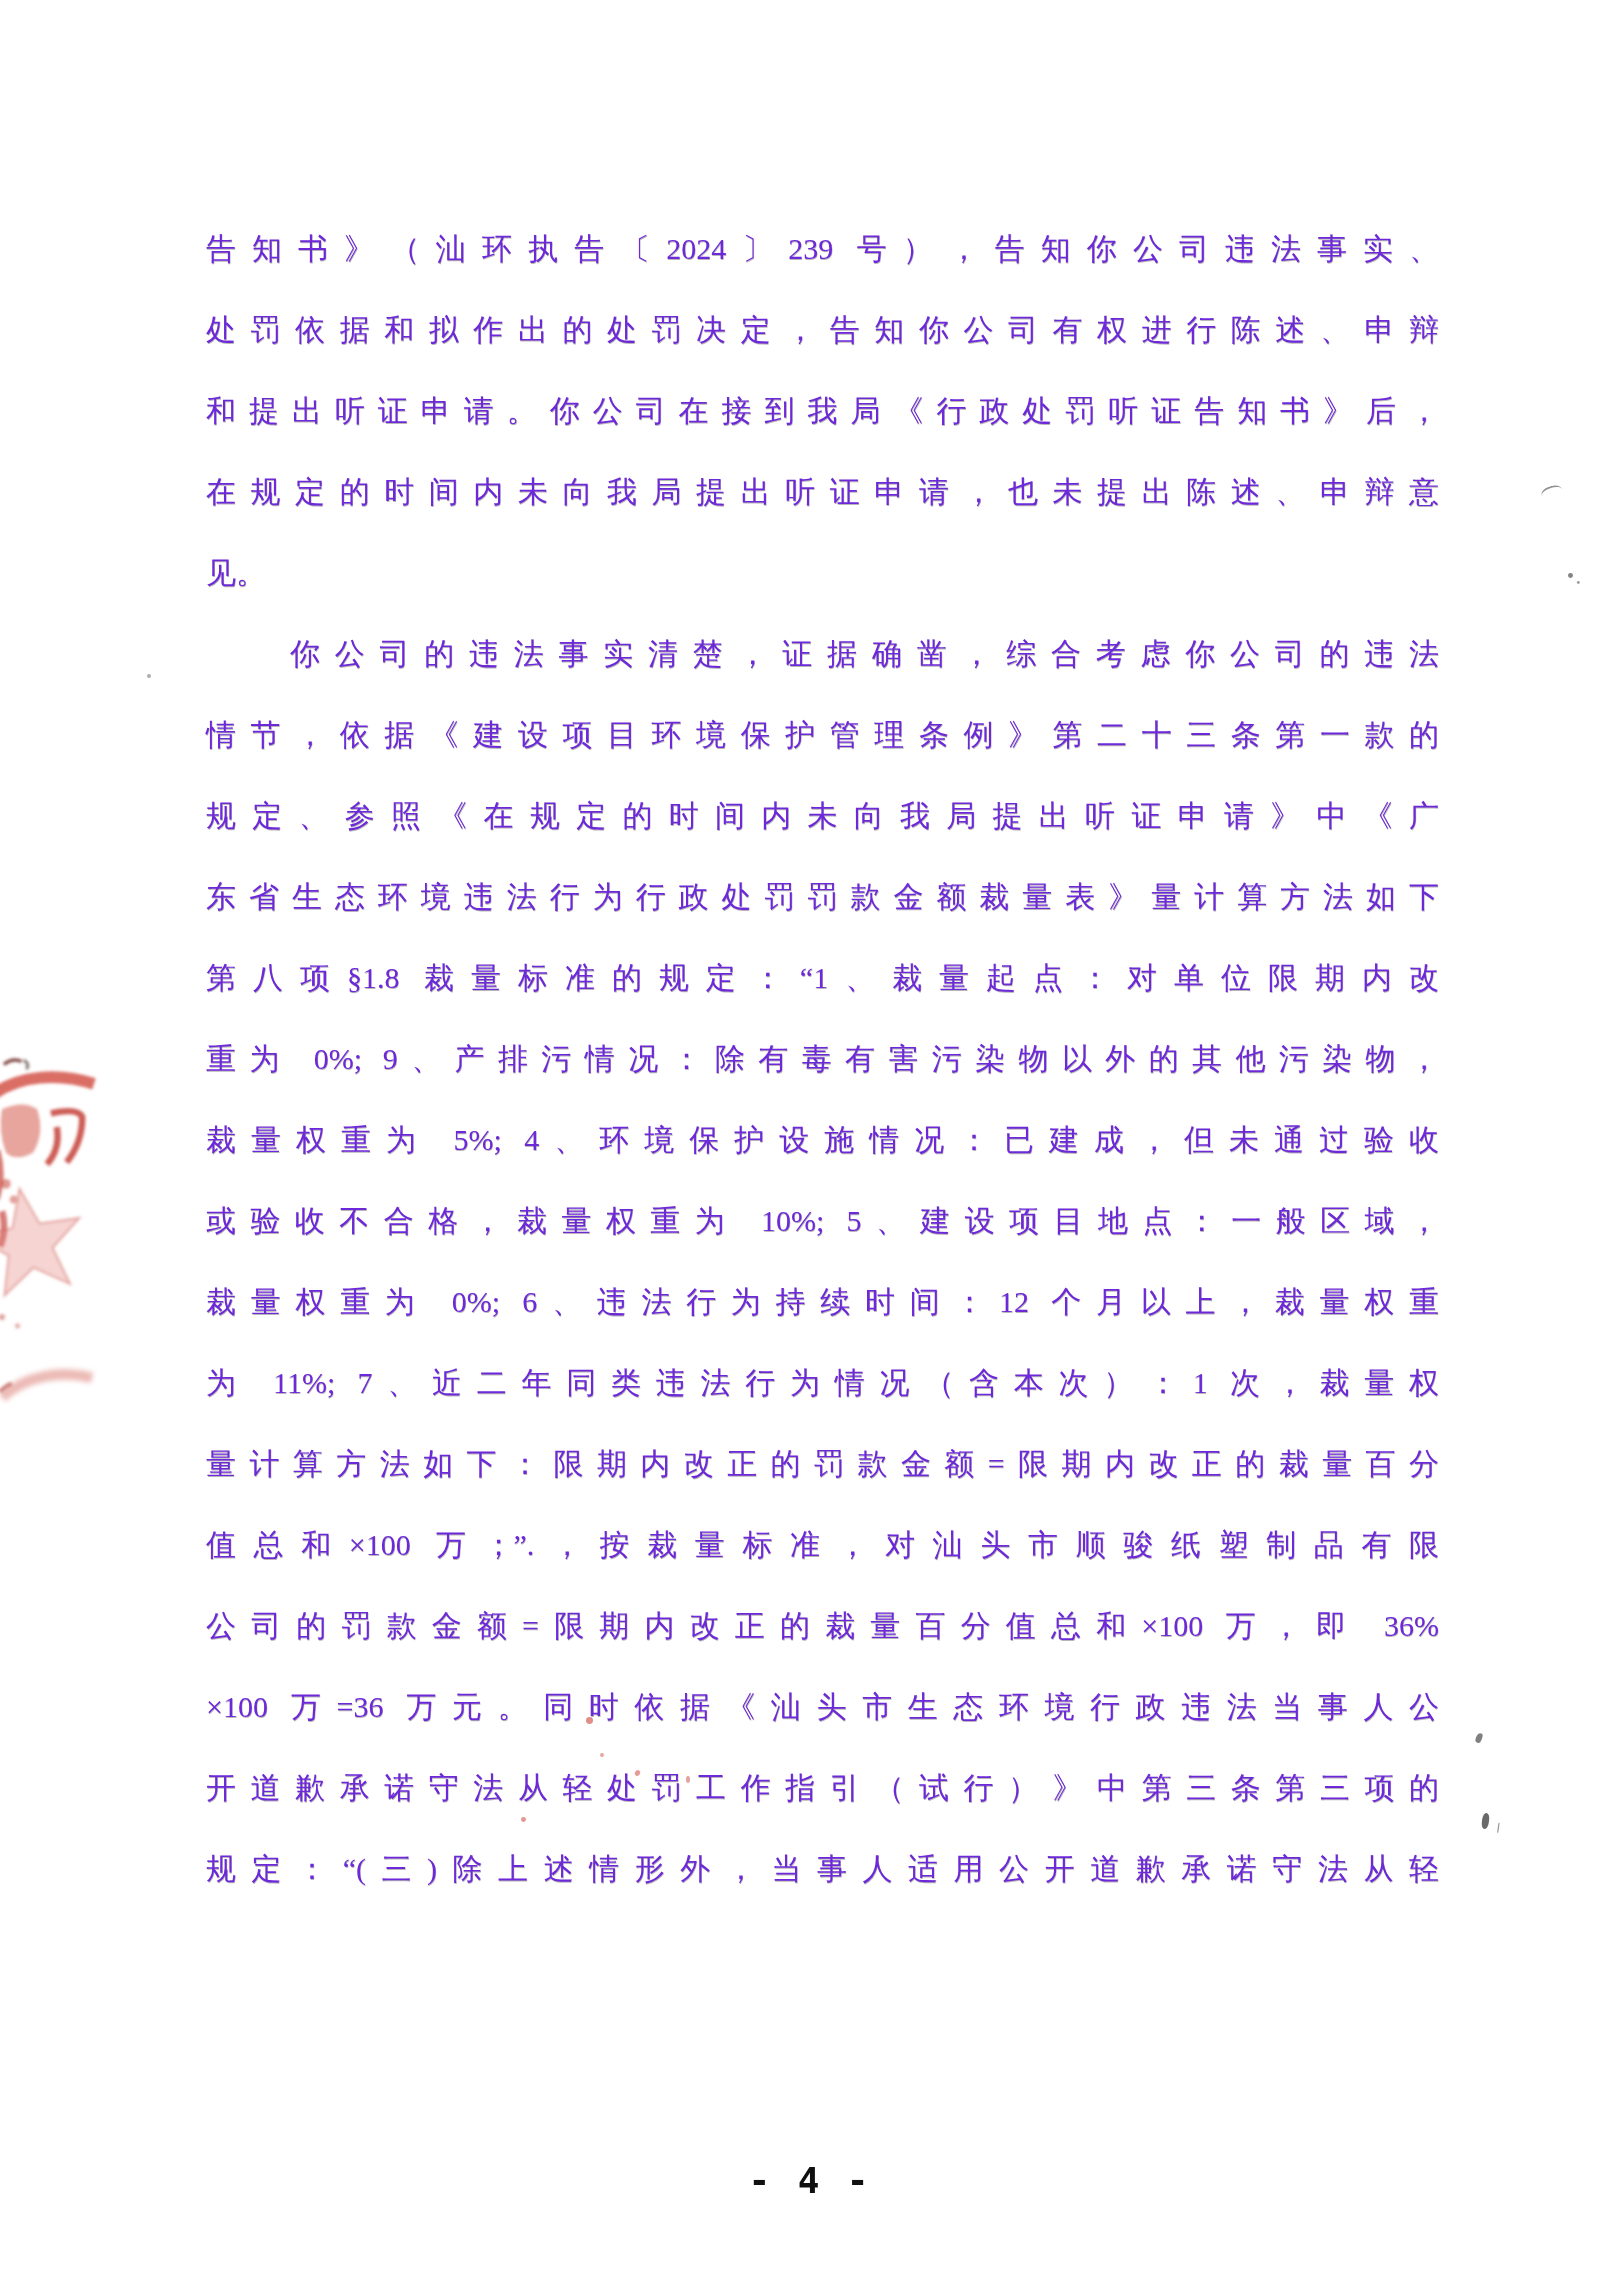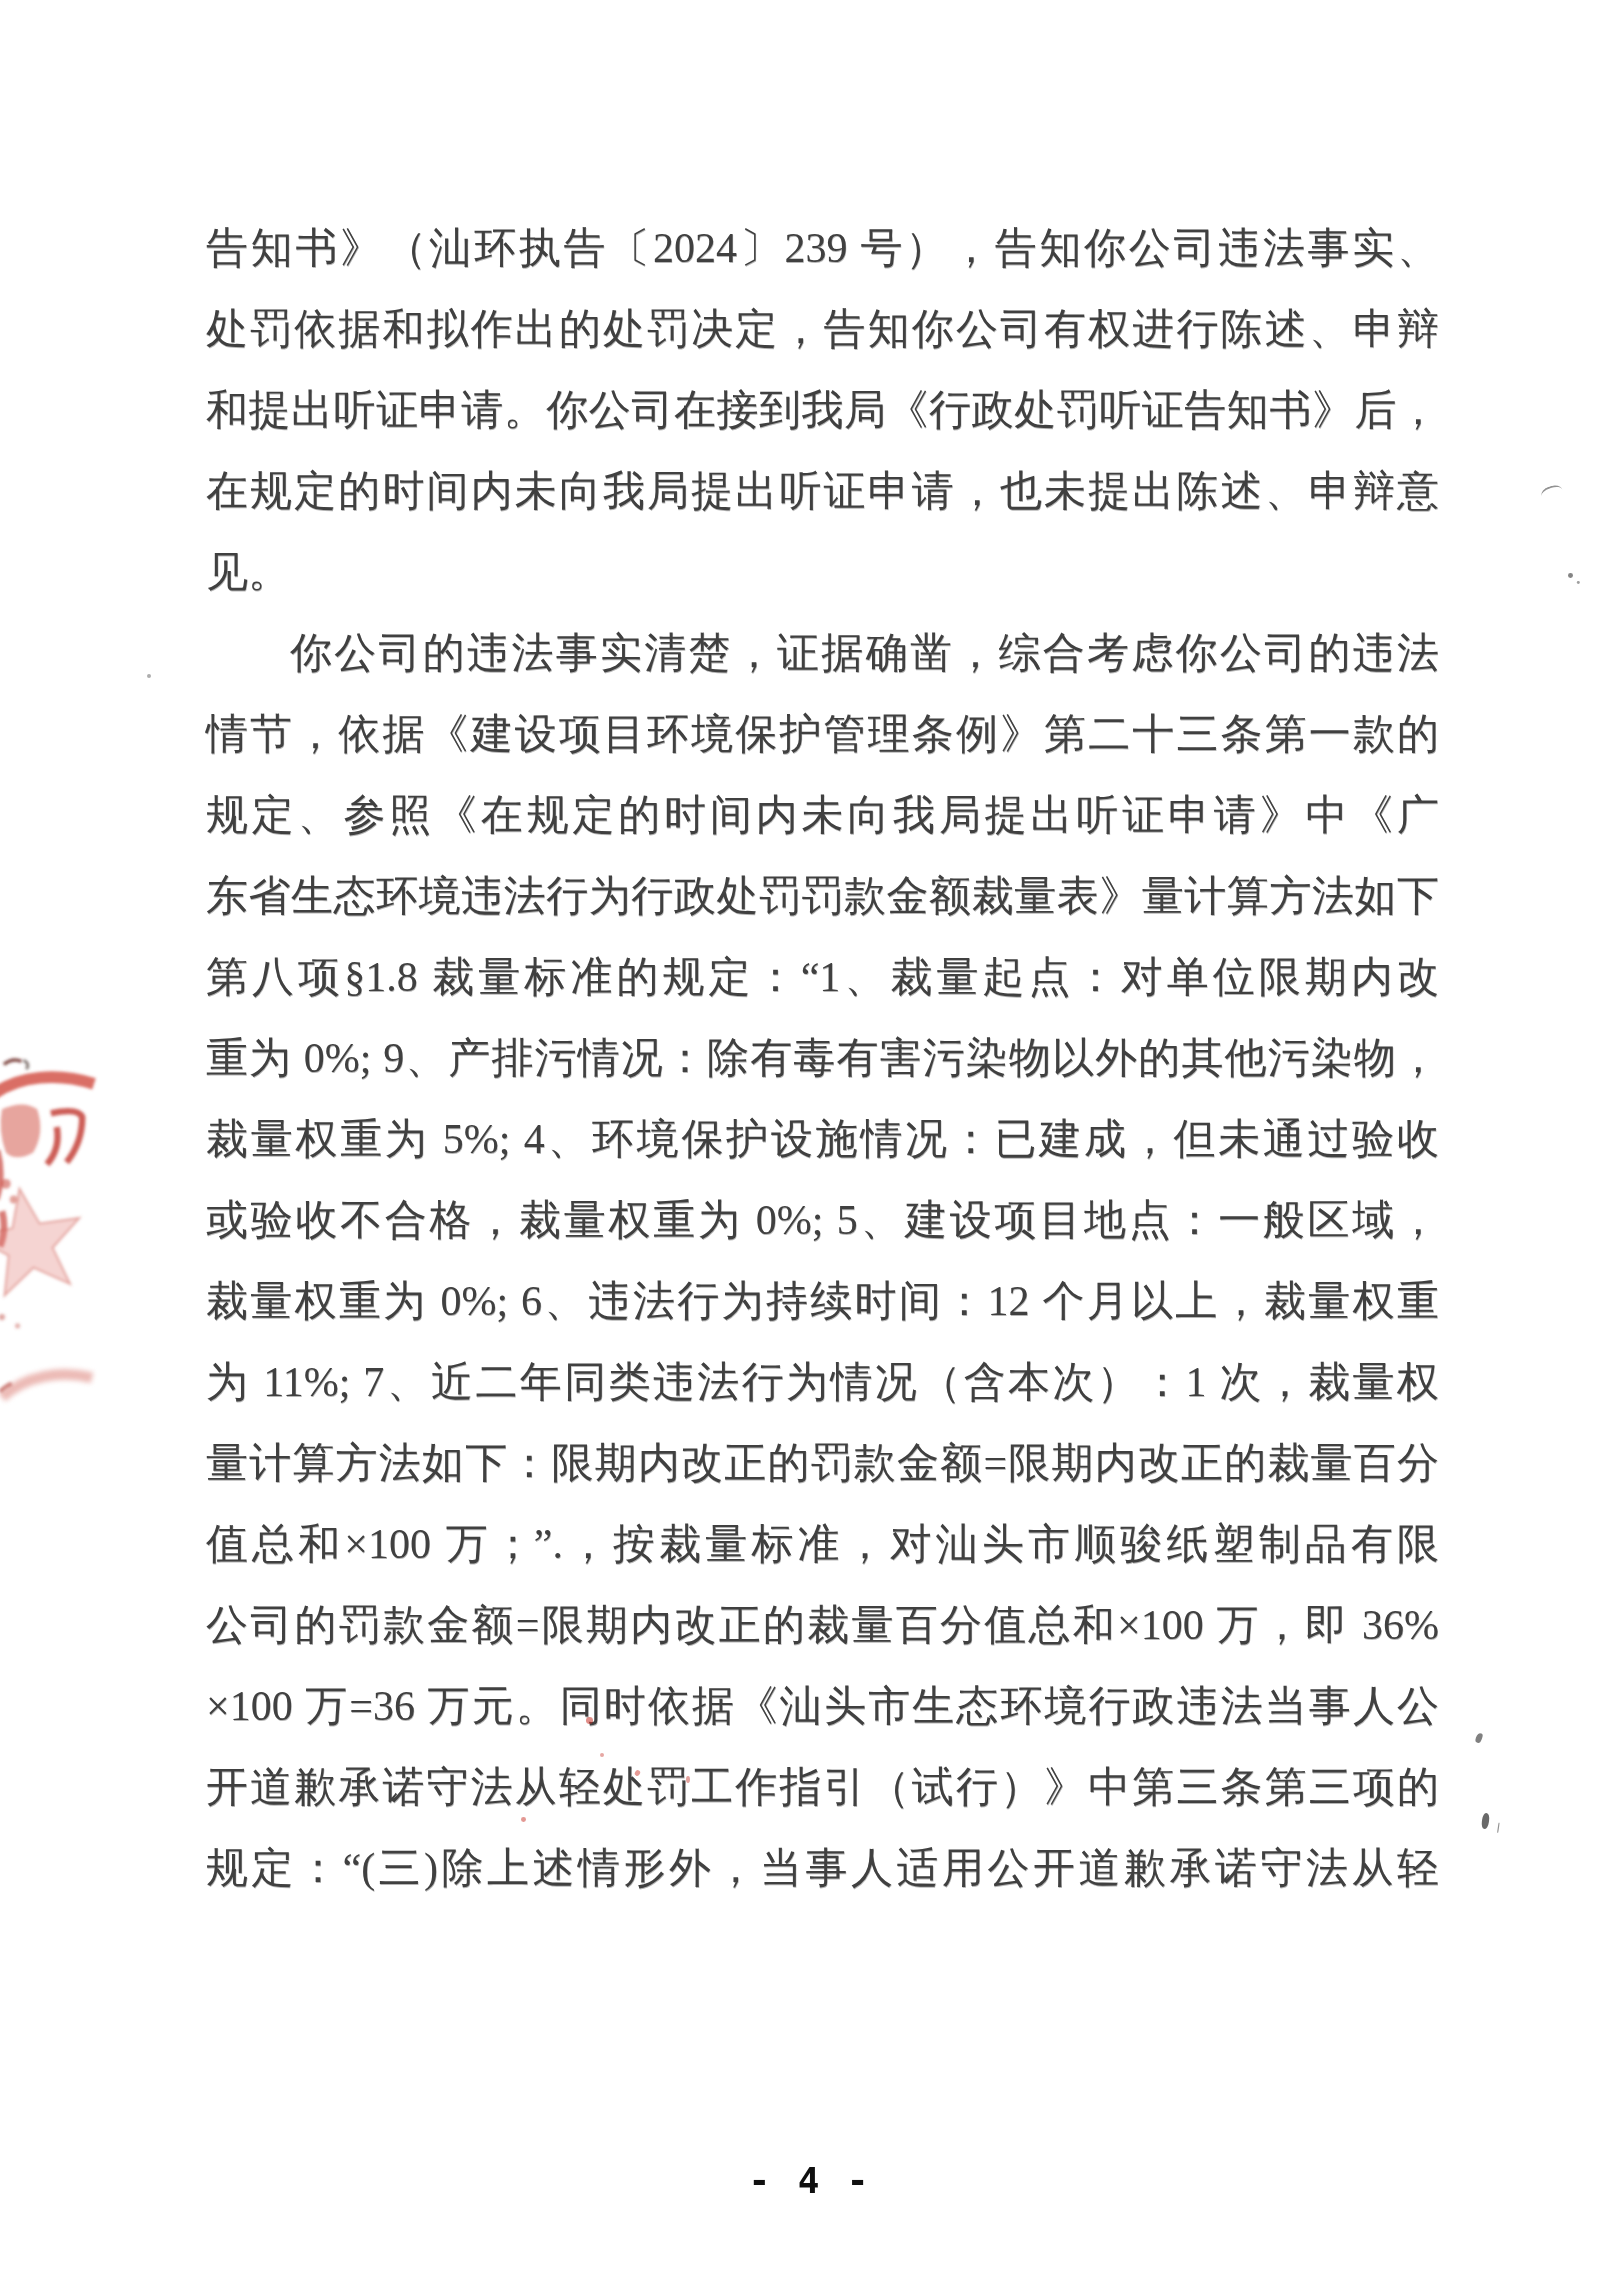--- a/index.html
+++ b/index.html
@@ -8,21 +8,21 @@
     width:1620px;height:2290px;
     background:#ffffff;
     overflow:hidden;
     font-family:"Liberation Serif","DejaVu Serif",serif;
   }
   .text-block{
     position:absolute;left:206px;top:208px;width:1233px;
   }
   .line{
     height:81px;line-height:81px;
-    font-size:42px;color:#404040;
+    font-size:30px;color:#6d28d9;
     text-align:justify;text-align-last:justify;
     text-justify:inter-character;
     text-shadow:0.5px 0.5px 0 rgba(45,45,45,.35);
     white-space:normal;
   }
   .line--end{text-align-last:left;}
   .line--indent{text-indent:84px;}
   .page-number{
     position:absolute;top:2160px;left:0;width:100%;
     text-align:center;font-size:36px;color:#101010;
@@ -83,21 +83,21 @@
     <div class="line">和提出听证申请。你公司在接到我局《行政处罚听证告知书》后，</div>
     <div class="line">在规定的时间内未向我局提出听证申请，也未提出陈述、申辩意</div>
     <div class="line line--end">见。</div>
     <div class="line line--indent">你公司的违法事实清楚，证据确凿，综合考虑你公司的违法</div>
     <div class="line">情节，依据《建设项目环境保护管理条例》第二十三条第一款的</div>
     <div class="line">规定、参照《在规定的时间内未向我局提出听证申请》中《广</div>
     <div class="line">东省生态环境违法行为行政处罚罚款金额裁量表》量计算方法如下</div>
     <div class="line">第八项§1.8 裁量标准的规定：“1、裁量起点：对单位限期内改</div>
     <div class="line">重为 0%; 9、产排污情况：除有毒有害污染物以外的其他污染物，</div>
     <div class="line">裁量权重为 5%; 4、环境保护设施情况：已建成，但未通过验收</div>
-    <div class="line">或验收不合格，裁量权重为 0%; 5、建设项目地点：一般区域，</div>
+    <div class="line">或验收不合格，裁量权重为 10%; 5、建设项目地点：一般区域，</div>
     <div class="line">裁量权重为 0%; 6、违法行为持续时间：12 个月以上，裁量权重</div>
     <div class="line">为 11%; 7、近二年同类违法行为情况（含本次）：1 次，裁量权</div>
     <div class="line">量计算方法如下：限期内改正的罚款金额=限期内改正的裁量百分</div>
     <div class="line">值总和×100 万；”.，按裁量标准，对汕头市顺骏纸塑制品有限</div>
     <div class="line">公司的罚款金额=限期内改正的裁量百分值总和×100 万，即 36%</div>
     <div class="line">×100 万=36 万元。同时依据《汕头市生态环境行政违法当事人公</div>
     <div class="line">开道歉承诺守法从轻处罚工作指引（试行）》中第三条第三项的</div>
     <div class="line">规定：“(三)除上述情形外，当事人适用公开道歉承诺守法从轻</div>
   </div>
 

